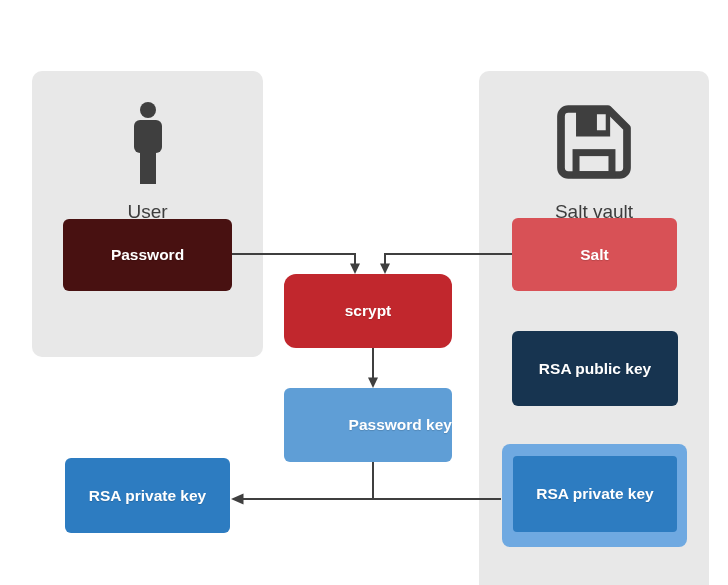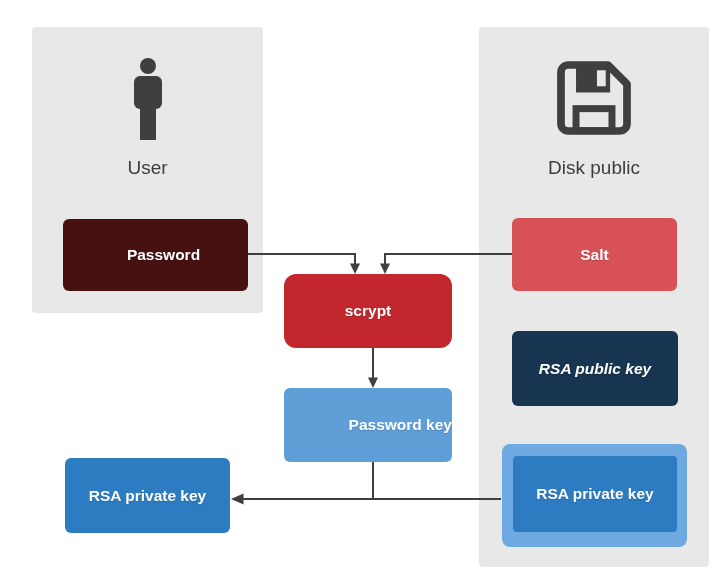--- a/index.html
+++ b/index.html
@@ -11,22 +11,23 @@
   #canvas {
     position: relative;
     width: 728px;
     height: 585px;
     background: #ffffff;
     overflow: hidden;
   }
   .panel {
     position: absolute;
     background: #e8e8e8;
-    border-radius: 4px;
+    border-radius: 10px;
     z-index: 1;
+    margin-top: 44px;
   }
   #panel-user  { left: 32px;  top: 27px; width: 231px; height: 286px; }
   #panel-vault { left: 479px; top: 27px; width: 230px; height: 540px; }
   .panel-icon {
     position: absolute;
     left: 50%;
     transform: translateX(-50%);
   }
   #person-icon { top: 31px; }
   #floppy-icon { top: 27px; }
@@ -50,25 +51,25 @@
     display: flex;
     align-items: center;
     justify-content: center;
     color: #ffffff;
     font-size: 15.5px;
     font-weight: 700;
     border-radius: 6px;
     z-index: 3;
     text-shadow: 0 1px 1px rgba(0,0,0,0.15);
   }
-  #node-password         { left: 63px;  top: 219px; width: 169px; height: 72px; padding-left: 16px; }
+  #node-password         { left: 63px;  top: 219px; width: 169px; height: 72px; }
   #node-salt             { left: 512px; top: 218px; width: 165px; height: 73px; text-align: center; }
   #node-scrypt           { left: 284px; top: 274px; width: 168px; height: 74px; border-radius: 12px; }
   #node-password-key     { left: 284px; top: 388px; width: 168px; height: 74px; }
-  #node-rsa-public-key   { left: 512px; top: 331px; width: 166px; height: 75px; font-style: italic; }
+  #node-rsa-public-key   { left: 512px; top: 331px; width: 166px; height: 75px; }
   #node-rsa-private-user { left: 65px;  top: 458px; width: 165px; height: 75px; }
   #frame-rsa-private-vault {
     position: absolute;
     left: 502px; top: 444px; width: 185px; height: 103px;
     border-radius: 8px;
     z-index: 3;
   }
   #node-rsa-private-vault {
     left: 11px; top: 12px; width: 164px; height: 76px;
     border-radius: 4px;
@@ -87,21 +88,21 @@
     </svg>
     <div class="panel-label">User</div>
   </div>
 
   <div class="panel" id="panel-vault">
     <svg class="panel-icon" id="floppy-icon" width="88" height="88" viewBox="0 0 24 24">
       <path d="M5 3 H15.8 L21 8.2 V19 a2 2 0 0 1 -2 2 H5 a2 2 0 0 1 -2 -2 V5 a2 2 0 0 1 2 -2 Z" fill="none" stroke="#3f3f3f" stroke-width="2.1" stroke-linejoin="round"></path>
       <path d="M7.1 3 v7.5 h9.3 V3 Z M12.8 4.4 h2.4 v4.4 h-2.4 Z" fill="#3f3f3f" fill-rule="evenodd"></path>
       <rect x="7.1" y="14.9" width="9.8" height="6" fill="none" stroke="#3f3f3f" stroke-width="1.9"></rect>
     </svg>
-    <div class="panel-label">Disk public</div>
+    <div class="panel-label">Salt vault</div>
   </div>
 
   <svg id="connectors" width="728" height="585" viewBox="0 0 728 585">
     <g stroke="#3f3f3f" stroke-width="2" fill="none">
       <path d="M232 254 H355 V265"></path>
       <path d="M512 254 H385 V265"></path>
       <path d="M373 348 V379"></path>
       <path d="M373 462 V500"></path>
       <path d="M501 499 H242"></path>
     </g>

